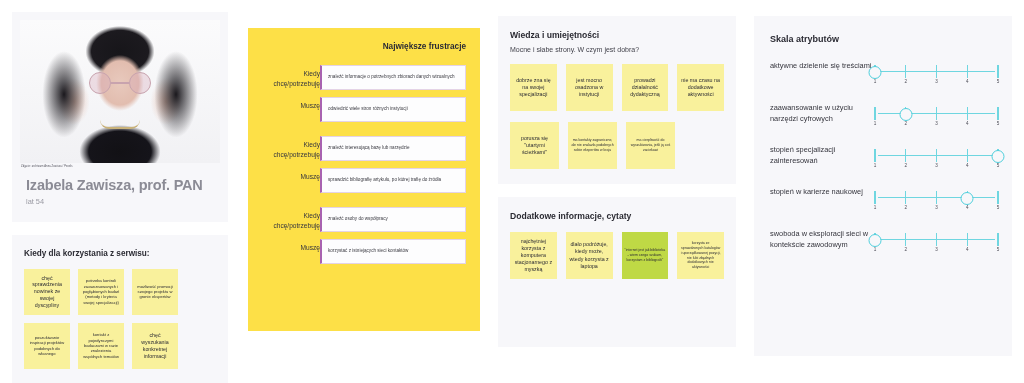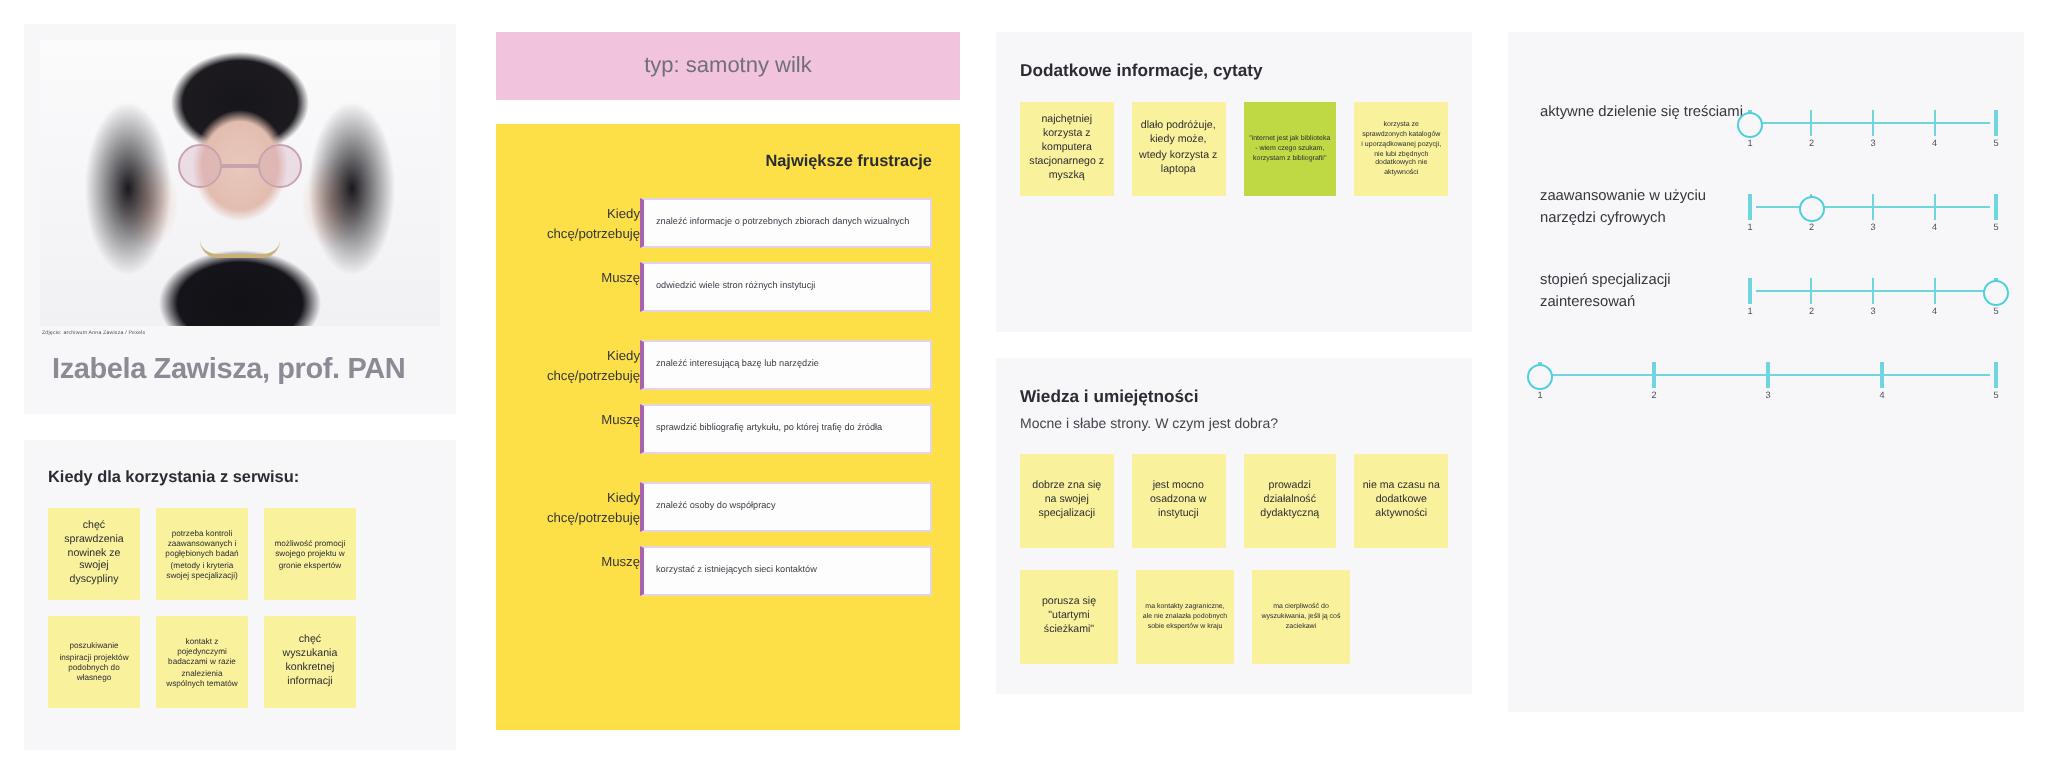--- a/index.html
+++ b/index.html
@@ -101,37 +101,37 @@
         <div class="photo"></div>
         <div class="glasses">
           <span class="lens l"></span>
             <span class="lens r"></span>
             <span class="bridge"></span>
         </div>
         <div class="necklace"></div>
       </div>
       <div class="credit">Zdjęcie: archiwum Anna Zawisza / Pexels</div>
       <div class="persona-name">Izabela Zawisza, prof. PAN</div>
+      <div class="persona-meta">lat 54</div>
     </div>
 
     <div class="reasons-card">
       <div class="reasons-title">Kiedy dla korzystania z serwisu:</div>
       <div class="notes-grid" id="reasons-notes">
           <div class="note md">chęć sprawdzenia nowinek ze swojej dyscypliny</div>
           <div class="note sm">potrzeba kontroli zaawansowanych i pogłębionych badań (metody i kryteria swojej specjalizacji)</div>
           <div class="note sm">możliwość promocji swojego projektu w gronie ekspertów</div>
           <div class="note sm">poszukiwanie inspiracji projektów podobnych do własnego</div>
           <div class="note sm">kontakt z pojedynczymi badaczami w razie znalezienia wspólnych tematów</div>
           <div class="note md">chęć wyszukania konkretnej informacji</div>
         </div>
     </div>
   </section>
 
   <section class="panel" id="panel-frustrations">
-    <div class="type-banner">typ: samotny wilk</div>
     <div class="frustrations-card">
       <div class="frustrations-title">Największe frustracje</div>
       <div id="frustration-groups">
           <div class="fgroup">
             <div class="frow">
               <div class="flabel">Kiedy chcę/potrzebuję</div>
               <div class="fbox">znaleźć informacje o potrzebnych zbiorach danych wizualnych</div>
             </div>
             <div class="frow">
               <div class="flabel">Muszę</div>
@@ -156,48 +156,49 @@
             <div class="frow">
               <div class="flabel">Muszę</div>
               <div class="fbox">korzystać z istniejących sieci kontaktów</div>
             </div>
           </div>
         </div>
     </div>
   </section>
 
   <section class="panel" id="panel-knowledge">
-    <div class="kcard k2">
-      <div class="kcard-title">Dodatkowe informacje, cytaty</div>
-      <div class="krow" id="extra-notes">
-          <div class="knote t-lg">najchętniej korzysta z komputera stacjonarnego z myszką</div>
-          <div class="knote t-lg">dlało podróżuje, kiedy może, wtedy korzysta z laptopa</div>
-          <div class="knote t-sm green">"internet jest jak biblioteka - wiem czego szukam, korzystam z bibliografii"</div>
-          <div class="knote t-sm">korzysta ze sprawdzonych katalogów i uporządkowanej pozycji, nie lubi zbędnych dodatkowych nie aktywności</div>
-        </div>
-    </div>
     <div class="kcard k1">
       <div class="kcard-title">Wiedza i umiejętności</div>
       <div class="kcard-sub">Mocne i słabe strony. W czym jest dobra?</div>
       <div class="krow" id="knowledge-row1">
           <div class="knote t-lg">dobrze zna się na swojej specjalizacji</div>
           <div class="knote t-lg">jest mocno osadzona w instytucji</div>
           <div class="knote t-lg">prowadzi działalność dydaktyczną</div>
           <div class="knote t-lg">nie ma czasu na dodatkowe aktywności</div>
         </div>
       <div class="krow" id="knowledge-row2">
           <div class="knote t-lg">porusza się "utartymi ścieżkami"</div>
           <div class="knote t-sm">ma kontakty zagraniczne, ale nie znalazła podobnych sobie ekspertów w kraju</div>
           <div class="knote t-sm">ma cierpliwość do wyszukiwania, jeśli ją coś zaciekawi</div>
         </div>
     </div>
+    <div class="kcard k2">
+      <div class="kcard-title">Dodatkowe informacje, cytaty</div>
+      <div class="krow" id="extra-notes">
+          <div class="knote t-lg">najchętniej korzysta z komputera stacjonarnego z myszką</div>
+          <div class="knote t-lg">dlało podróżuje, kiedy może, wtedy korzysta z laptopa</div>
+          <div class="knote t-sm green">"internet jest jak biblioteka - wiem czego szukam, korzystam z bibliografii"</div>
+          <div class="knote t-sm">korzysta ze sprawdzonych katalogów i uporządkowanej pozycji, nie lubi zbędnych dodatkowych nie aktywności</div>
+        </div>
+    </div>
   </section>
 
   <section class="panel" id="panel-scale">
     <div class="scale-card">
+      <div class="scale-title">Skala atrybutów</div>
       <div id="scale-rows">
           <div class="srow">
             <div class="slabel">aktywne dzielenie się treściami</div>
             <div class="slider">
               <div class="track"></div>
               <div class="tick" style="left: calc(0% - 0.7px);"></div>
               <div class="tnum" style="left: 0%;">1</div>
               <div class="tick" style="left: calc(25% - 0.7px);"></div>
               <div class="tnum" style="left: 25%;">2</div>
               <div class="tick" style="left: calc(50% - 0.7px);"></div>
@@ -237,20 +238,38 @@
               <div class="tick" style="left: calc(50% - 0.7px);"></div>
               <div class="tnum" style="left: 50%;">3</div>
               <div class="tick" style="left: calc(75% - 0.7px);"></div>
               <div class="tnum" style="left: 75%;">4</div>
               <div class="tick" style="left: calc(100% - 0.7px);"></div>
               <div class="tnum" style="left: 100%;">5</div>
               <div class="knob" style="left: 100%;"></div>
             </div>
           </div>
           <div class="srow">
+            <div class="slabel">stopień w karierze naukowej</div>
+            <div class="slider">
+              <div class="track"></div>
+              <div class="tick" style="left: calc(0% - 0.7px);"></div>
+              <div class="tnum" style="left: 0%;">1</div>
+              <div class="tick" style="left: calc(25% - 0.7px);"></div>
+              <div class="tnum" style="left: 25%;">2</div>
+              <div class="tick" style="left: calc(50% - 0.7px);"></div>
+              <div class="tnum" style="left: 50%;">3</div>
+              <div class="tick" style="left: calc(75% - 0.7px);"></div>
+              <div class="tnum" style="left: 75%;">4</div>
+              <div class="tick" style="left: calc(100% - 0.7px);"></div>
+              <div class="tnum" style="left: 100%;">5</div>
+              <div class="knob" style="left: 75%;"></div>
+            </div>
+          </div>
+          <div class="srow">
+            <div class="slabel">swoboda w eksploracji sieci w kontekście zawodowym</div>
             <div class="slider">
               <div class="track"></div>
               <div class="tick" style="left: calc(0% - 0.7px);"></div>
               <div class="tnum" style="left: 0%;">1</div>
               <div class="tick" style="left: calc(25% - 0.7px);"></div>
               <div class="tnum" style="left: 25%;">2</div>
               <div class="tick" style="left: calc(50% - 0.7px);"></div>
               <div class="tnum" style="left: 50%;">3</div>
               <div class="tick" style="left: calc(75% - 0.7px);"></div>
               <div class="tnum" style="left: 75%;">4</div>

